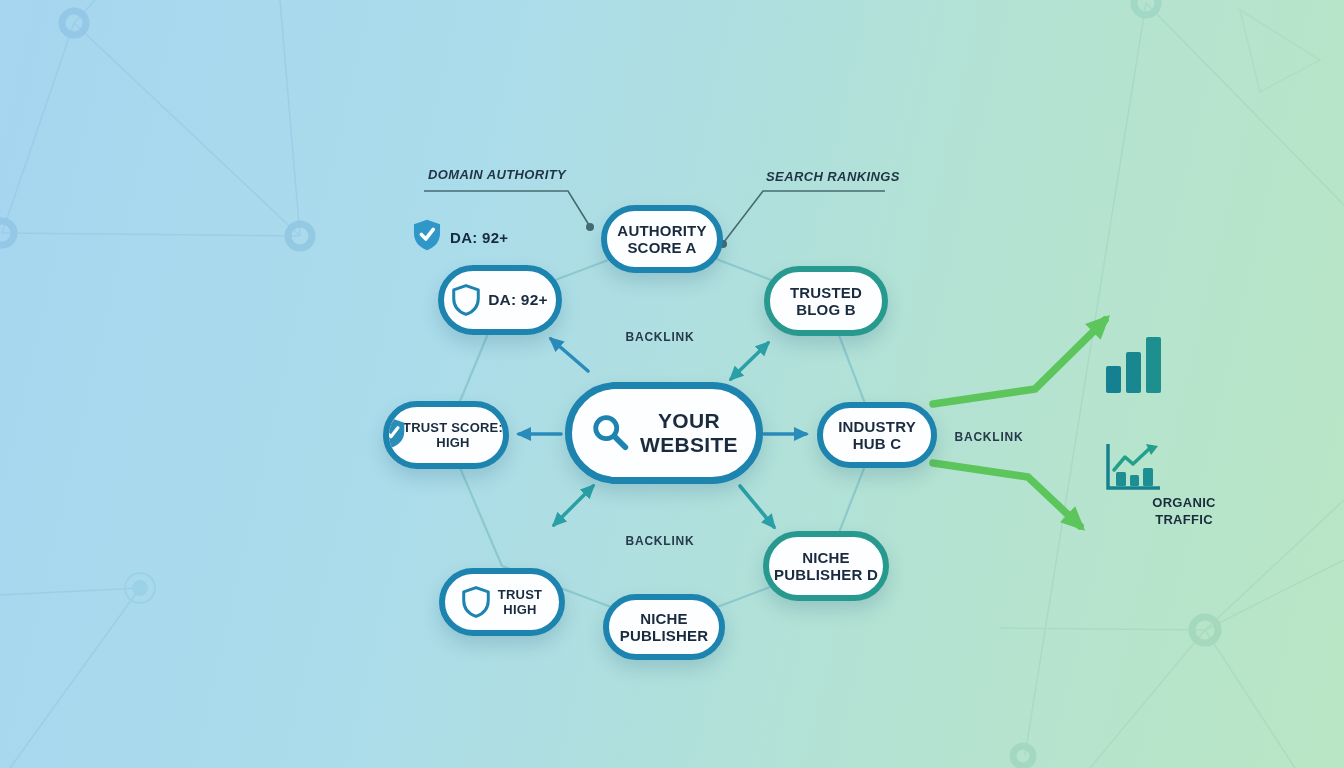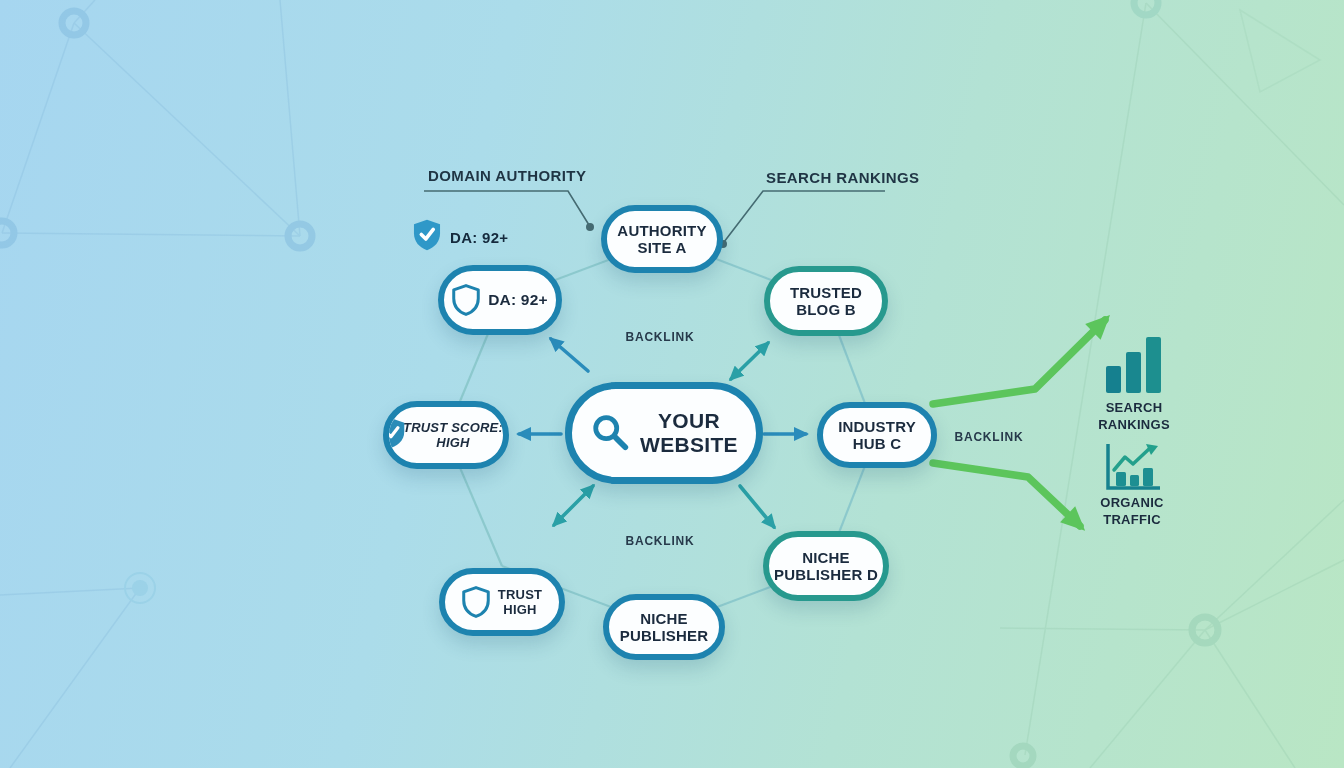--- a/index.html
+++ b/index.html
@@ -15,40 +15,40 @@
   }
   #diagram-svg{position:absolute;left:0;top:0;z-index:1;}
   .abs{position:absolute;box-sizing:border-box;}
 
   .title{
     left:0;top:60px;width:1344px;text-align:center;z-index:2;
     font-size:41px;font-weight:800;letter-spacing:1px;color:#15243a;
   }
 
   .callout{
-    z-index:2;font-size:15px;font-weight:700;letter-spacing:.4px;color:#1f3444;white-space:nowrap;
+    z-index:2;font-size:13px;font-weight:700;letter-spacing:.4px;color:#1f3444;white-space:nowrap;font-style:italic;
   }
 
   .badge{left:412px;top:218px;z-index:2;display:flex;align-items:center;gap:8px;}
   .badge .badge-label{font-size:15px;font-weight:800;color:#152a3d;letter-spacing:.3px;}
 
   .node{
     z-index:3;background:#fcfeff;border:6px solid #1d83af;border-radius:999px;
     display:flex;align-items:center;justify-content:center;gap:8px;
     box-shadow:0 9px 18px rgba(26,84,114,.18);
   }
   .node--teal{border-color:#27998e;}
   .node .label{
     font-size:15px;font-weight:800;line-height:1.16;color:#1b2b3e;
     text-align:center;white-space:pre-line;letter-spacing:.2px;
   }
   .node .label--small{font-size:13px;font-weight:700;}
   .node--center{border-width:7px;}
   .node--center .label{font-size:21px;letter-spacing:.3px;}
-  .node--clip{overflow:hidden;position:absolute;font-style:italic;}
+  .node--clip{overflow:hidden;position:absolute;}
   .clip-shield{position:absolute;left:-11px;top:50%;transform:translateY(-50%);}
 
   .edge-label{
     z-index:2;transform:translate(-50%,-50%);
     font-size:12px;font-weight:700;letter-spacing:.8px;color:#273a4b;white-space:nowrap;
   }
 
   .outcome-label{
     z-index:2;width:140px;text-align:center;white-space:pre-line;
     font-size:13px;font-weight:800;line-height:1.3;color:#1b2b3e;letter-spacing:.3px;
@@ -154,21 +154,21 @@
     <span style="display:flex;">
       <svg width="28" height="32" viewBox="0 0 26 30">
         <path d="M13 1.5 L24.5 5.5 V13.5 C24.5 21 19.8 26 13 28.5 C6.2 26 1.5 21 1.5 13.5 V5.5 Z" fill="none" stroke="#1d83af" stroke-width="2.8" stroke-linejoin="round"></path>
       </svg>
     </span>
     <span class="label" style="font-size:15.5px;">DA: 92+</span>
   </div>
 
   <div class="abs node" style="left:601px;top:205px;width:122px;height:68px;">
     <span class="label">AUTHORITY
-SITE A</span>
+SCORE A</span>
   </div>
 
   <div class="abs node" style="left:817px;top:402px;width:120px;height:66px;">
     <span class="label">INDUSTRY
 HUB C</span>
   </div>
 
   <div class="abs node node--teal" style="left:764px;top:266px;width:124px;height:70px;">
     <span class="label">TRUSTED
 BLOG B</span>
@@ -220,29 +220,27 @@
   <div class="abs edge-label" style="left:660px;top:541px;">BACKLINK</div>
   <div class="abs edge-label" style="left:989px;top:437px;">BACKLINK</div>
 
   <div class="abs outcome-icon" style="left:1104px;top:336px;">
     <svg width="58" height="58" viewBox="0 0 56 58">
       <rect x="1" y="30" width="15" height="27" rx="2" fill="#15808f"></rect>
       <rect x="21" y="16" width="15" height="41" rx="2" fill="#19878f"></rect>
       <rect x="41" y="1" width="15" height="56" rx="2" fill="#1d8f8f"></rect>
     </svg>
   </div>
-  <div class="abs outcome-label" style="left:1064px;top:400px;">SEARCH
-RANKINGS</div>
 
   <div class="abs outcome-icon" style="left:1104px;top:442px;">
     <svg width="58" height="50" viewBox="0 0 58 50">
       <path d="M4 2 V46 H56" fill="none" stroke="#17828f" stroke-width="3.5"></path>
       <rect x="12" y="30" width="10" height="14" rx="1.5" fill="#1d8f92"></rect>
       <rect x="26" y="33" width="9" height="11" rx="1.5" fill="#1d8f92"></rect>
       <rect x="39" y="26" width="10" height="18" rx="1.5" fill="#1d8f92"></rect>
       <polyline points="10,28 21,15 29,22 45,7" fill="none" stroke="#23a08c" stroke-width="3.5" stroke-linecap="round" stroke-linejoin="round"></polyline>
       <polygon points="42,2 54,4 47,13" fill="#23a08c"></polygon>
     </svg>
   </div>
-  <div class="abs outcome-label" style="left:1062px;top:495px;">ORGANIC
+  <div class="abs outcome-label" style="left:1114px;top:495px;">ORGANIC
 TRAFFIC</div>
 
 </div>
 
 </body></html>

